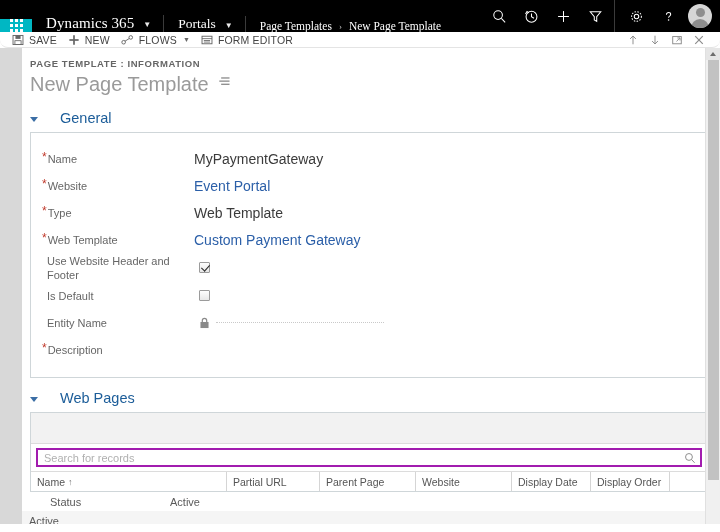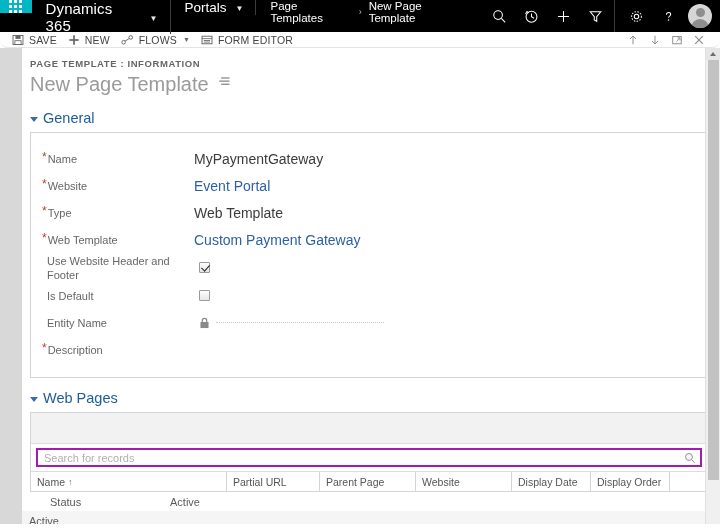--- a/index.html
+++ b/index.html
@@ -6,21 +6,21 @@
   html, body {
     width: 720px; height: 532px;
     font-family: "Liberation Sans", sans-serif;
     background: #ffffff;
     overflow: hidden;
   }
 
   
   .topnav {
     height: 32px; background: #000000;
-    display: flex; align-items: flex-start; color: #ffffff;
+    display: flex; align-items: flex-end; color: #ffffff; font-family: Liberation Serif, serif;
   }
   .waffle {
     width: 32px; background: #00b7c3;
     display: flex; align-items: center; justify-content: center;
     cursor: pointer;
   }
   .waffle-grid {
     display: grid; grid-template-columns: repeat(3, 3px);
     grid-template-rows: repeat(3, 3px); gap: 2px;
   }
@@ -107,21 +107,21 @@
     display: flex; align-items: flex-end; gap: 9px; margin-top: 5px;
   }
   .page-title {
     font-size: 20px; color: #9a9a9a; font-weight: normal; line-height: 1;
   }
   .form-selector { cursor: pointer; padding-bottom: 2px; }
 
   
   .section { margin: 12px 12px 0 8px; }
   .section-head {
-    display: flex; align-items: center; gap: 5px; cursor: pointer;
+    display: flex; align-items: center; gap: 22px; cursor: pointer;
     margin-bottom: 6px;
   }
   .section-head .tri {
     width: 0; height: 0; border-left: 4px solid transparent;
     border-right: 4px solid transparent; border-top: 5px solid #3b6ea5;
     margin-top: 3px;
   }
   .section-title {
     font-size: 14.5px; color: #1c5d99; font-weight: normal;
   }

